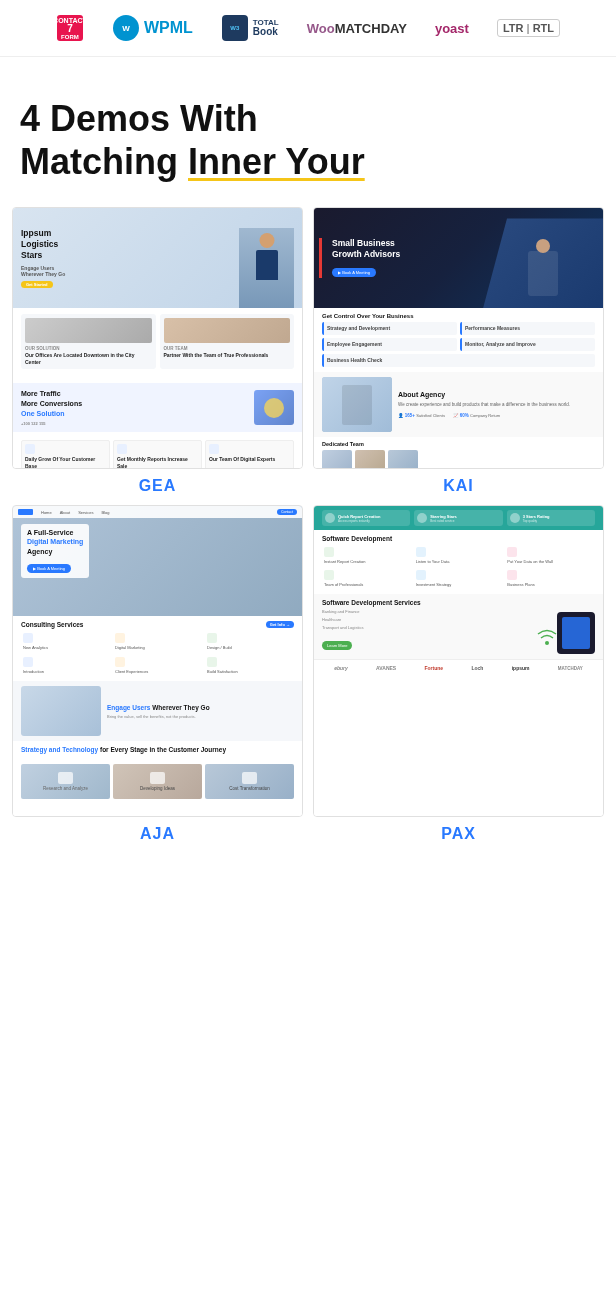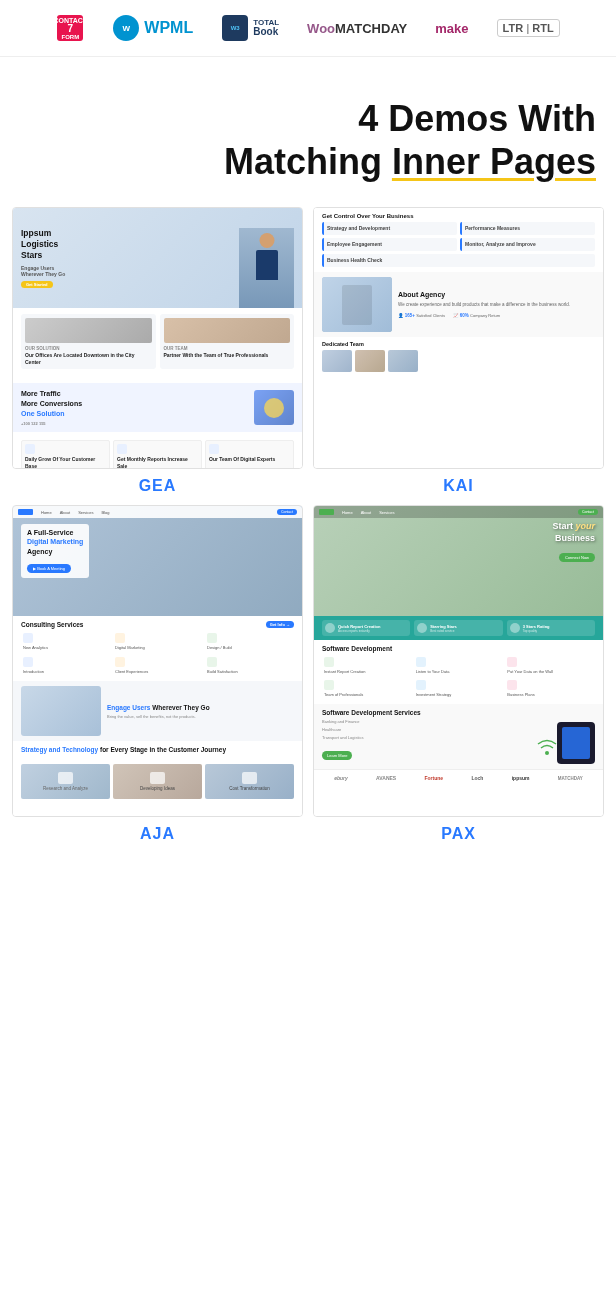--- a/index.html
+++ b/index.html
@@ -76,21 +76,21 @@
       border-radius: 4px;
       width: 26px;
       height: 26px;
       display: flex;
       align-items: center;
       justify-content: center;
     }
 
     
     .heading-section {
-      text-align: right;
+      text-align: left;
       padding: 40px 20px 24px;
     }
     .heading-section h2 {
       font-size: 36px;
       font-weight: 800;
       color: #111;
       line-height: 1.2;
     }
     .underline-text {
       text-decoration: underline;
@@ -598,36 +598,36 @@
     </span>
   </div>
 
   <div class="plugin-item">
     <span class="woo-text">
       <span class="woo-woo">Woo</span><span class="woo-commerce">MATCHDAY</span>
     </span>
   </div>
 
   <div class="plugin-item">
-    <span class="yoast-text">make</span>
+    <span class="yoast-text">yoast</span>
   </div>
 
   <div class="plugin-item">
     <span class="ltr-rtl">
       <span>LTR</span>
       <span class="ltr-rtl-sep">|</span>
       <span>RTL</span>
     </span>
   </div>
 </div>
 
 <div class="heading-section">
   <h2>
     <span>4 Demos With</span><br>
-    <span>Matching <span class="underline-text">Inner Pages</span></span>
+    <span>Matching <span class="underline-text">Inner Your</span></span>
   </h2>
 </div>
 
 <div class="demo-grid">
 
   <div class="demo-item">
     <div class="demo-preview">
       <div class="gea-preview">
 
         <div class="gea-hero">
@@ -696,20 +696,34 @@
 
       </div>
     </div>
     <div class="demo-label">GEA</div>
   </div>
 
   <div class="demo-item">
     <div class="demo-preview">
       <div class="kai-preview">
 
+        <div class="kai-hero">
+          <div class="kai-hero-red"></div>
+          <div style="padding-left:10px; z-index:2; position:relative;">
+            <div style="font-size:8.5px; font-weight:800; color:#fff; line-height:1.3;">Small Business<br>Growth Advisors</div>
+            <div style="background:#2979ff; color:#fff; font-size:4px; padding:2px 6px; border-radius:10px; margin-top:4px; display:inline-block;">▶ Book A Meeting</div>
+          </div>
+          <div class="kai-hero-img">
+            <div style="width:100%;height:100%;display:flex;align-items:center;justify-content:center;">
+              <div style="width:30px;height:45px;background:rgba(255,255,255,0.1);border-radius:3px;position:relative;margin-top:20px;">
+                <div style="position:absolute;top:-12px;left:50%;transform:translateX(-50%);width:14px;height:14px;background:#c8a080;border-radius:50%;"></div>
+              </div>
+            </div>
+          </div>
+        </div>
 
         <div class="kai-services">
           <div style="font-size:6px; font-weight:700; color:#111; margin-bottom:3px;">Get Control Over Your Business</div>
           <div style="display:flex; gap:3px; flex-wrap:wrap;">
             <div style="flex:1; min-width:40%; background:#f5f7fa; padding:3px; border-radius:2px; border-left:2px solid #2979ff; font-size:4px; color:#444;">
               <div style="font-weight:700; font-size:5px; margin-bottom:1px;">Strategy and Development</div>
             </div>
             <div style="flex:1; min-width:40%; background:#f5f7fa; padding:3px; border-radius:2px; border-left:2px solid #2979ff; font-size:4px; color:#444;">
               <div style="font-weight:700; font-size:5px; margin-bottom:1px;">Performance Measures</div>
             </div>
@@ -834,36 +848,20 @@
         </div>
       </div>
     </div>
     <div class="demo-label">AJA</div>
   </div>
 
   <div class="demo-item">
     <div class="demo-preview">
       <div class="pax-preview">
 
-        <div class="pax-hero">
-          <div class="pax-hero-img"></div>
-
-          <div style="position:absolute;top:0;left:0;right:0;height:12px;background:rgba(0,0,0,0.2);display:flex;align-items:center;padding:0 5px;gap:8px;z-index:3;">
-            <div style="width:15px;height:6px;background:#4caf50;border-radius:1px;"></div>
-            <div style="font-size:4px;color:#fff;">Home</div>
-            <div style="font-size:4px;color:#fff;">About</div>
-            <div style="font-size:4px;color:#fff;">Services</div>
-            <div style="margin-left:auto;background:#4caf50;color:#fff;font-size:3.5px;padding:1px 4px;border-radius:8px;">Contact</div>
-          </div>
-          <div class="pax-hero-overlay">
-            <div style="font-size:9px; font-weight:800; color:#fff; line-height:1.3; text-shadow:1px 1px 3px rgba(0,0,0,0.5);">Start <span style="font-style:italic;color:#ffe082;">your</span></div>
-            <div style="font-size:9px; font-weight:800; color:#fff; line-height:1.3; text-shadow:1px 1px 3px rgba(0,0,0,0.5);">Business</div>
-            <div style="background:#4caf50;color:#fff;font-size:4px;padding:2px 6px;border-radius:10px;margin-top:4px;display:inline-block;">Connect Now</div>
-          </div>
-        </div>
 
         <div class="pax-quick-bar">
           <div class="pax-quick-item">
             <div class="pax-quick-icon"></div>
             <div>
               <div class="pax-quick-text">Quick Report Creation</div>
               <div style="font-size:3px;color:rgba(255,255,255,0.7);">Access reports instantly</div>
             </div>
           </div>
           <div class="pax-quick-item">

